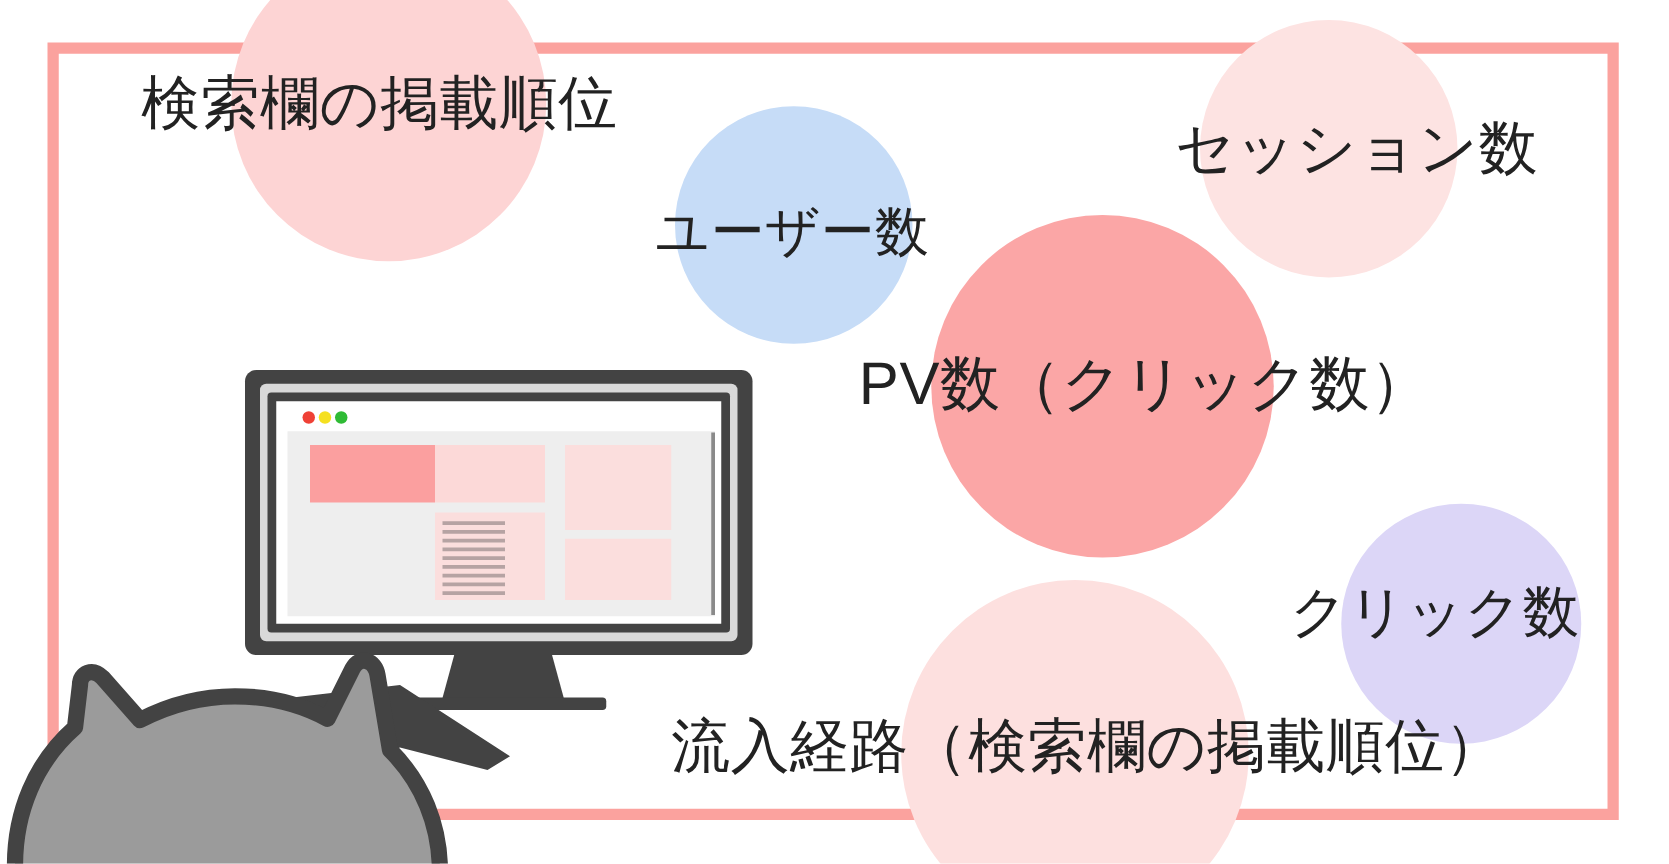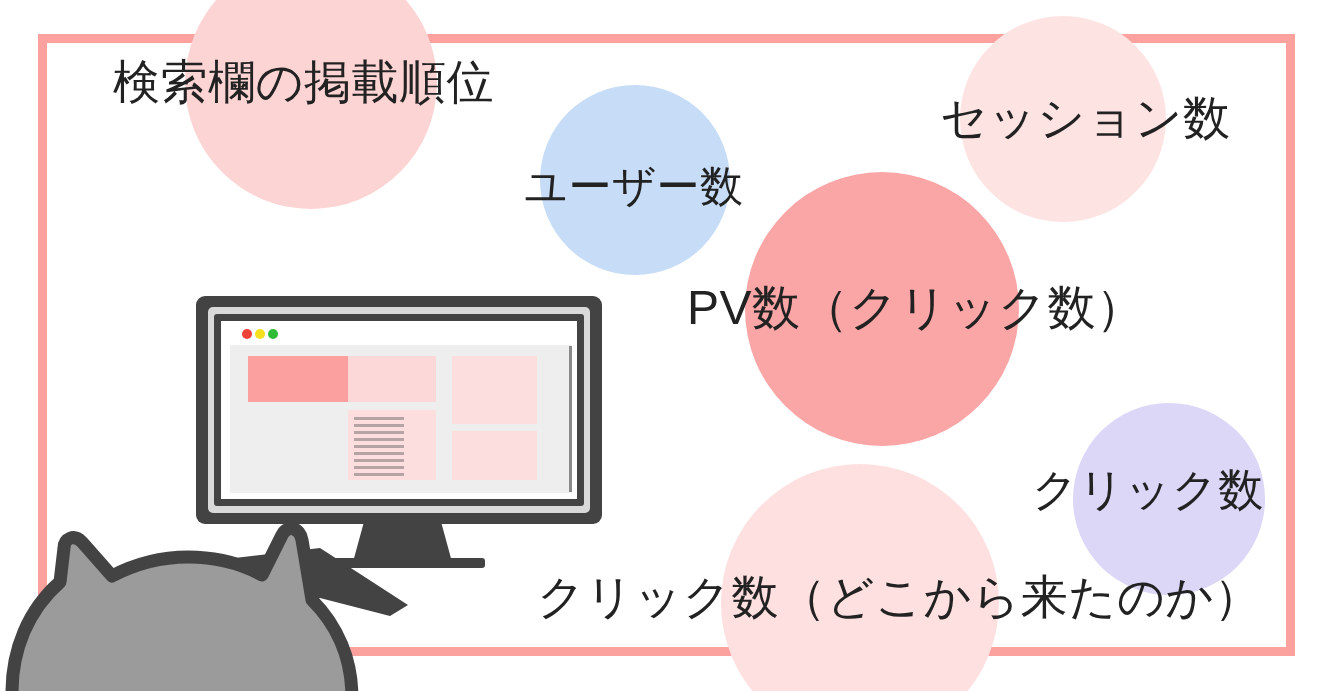--- a/index.html
+++ b/index.html
@@ -141,15 +141,15 @@
   <div class="label" style="left:113px; top:58px; font-size:47px;">検索欄の掲載順位</div>
 
   <div class="label" style="left:524px; top:152px; font-size:43px;margin-top:13px;">ユーザー数</div>
 
   <div class="label" style="left:940px; top:94px; font-size:47px;">セッション数</div>
 
   <div class="label" style="left:687px; top:284px; font-size:48px;">PV数（クリック数）</div>
 
   <div class="label" style="left:1032px; top:467px; font-size:45px;">クリック数</div>
 
-  <div class="label" style="left:537px; top:573px; font-size:47px;">クリック数（どこから来たのか）</div>
+  <div class="label" style="left:537px; top:573px; font-size:47px;">流入経路（検索欄の掲載順位）</div>
 
 </div>
 
 </body></html>

